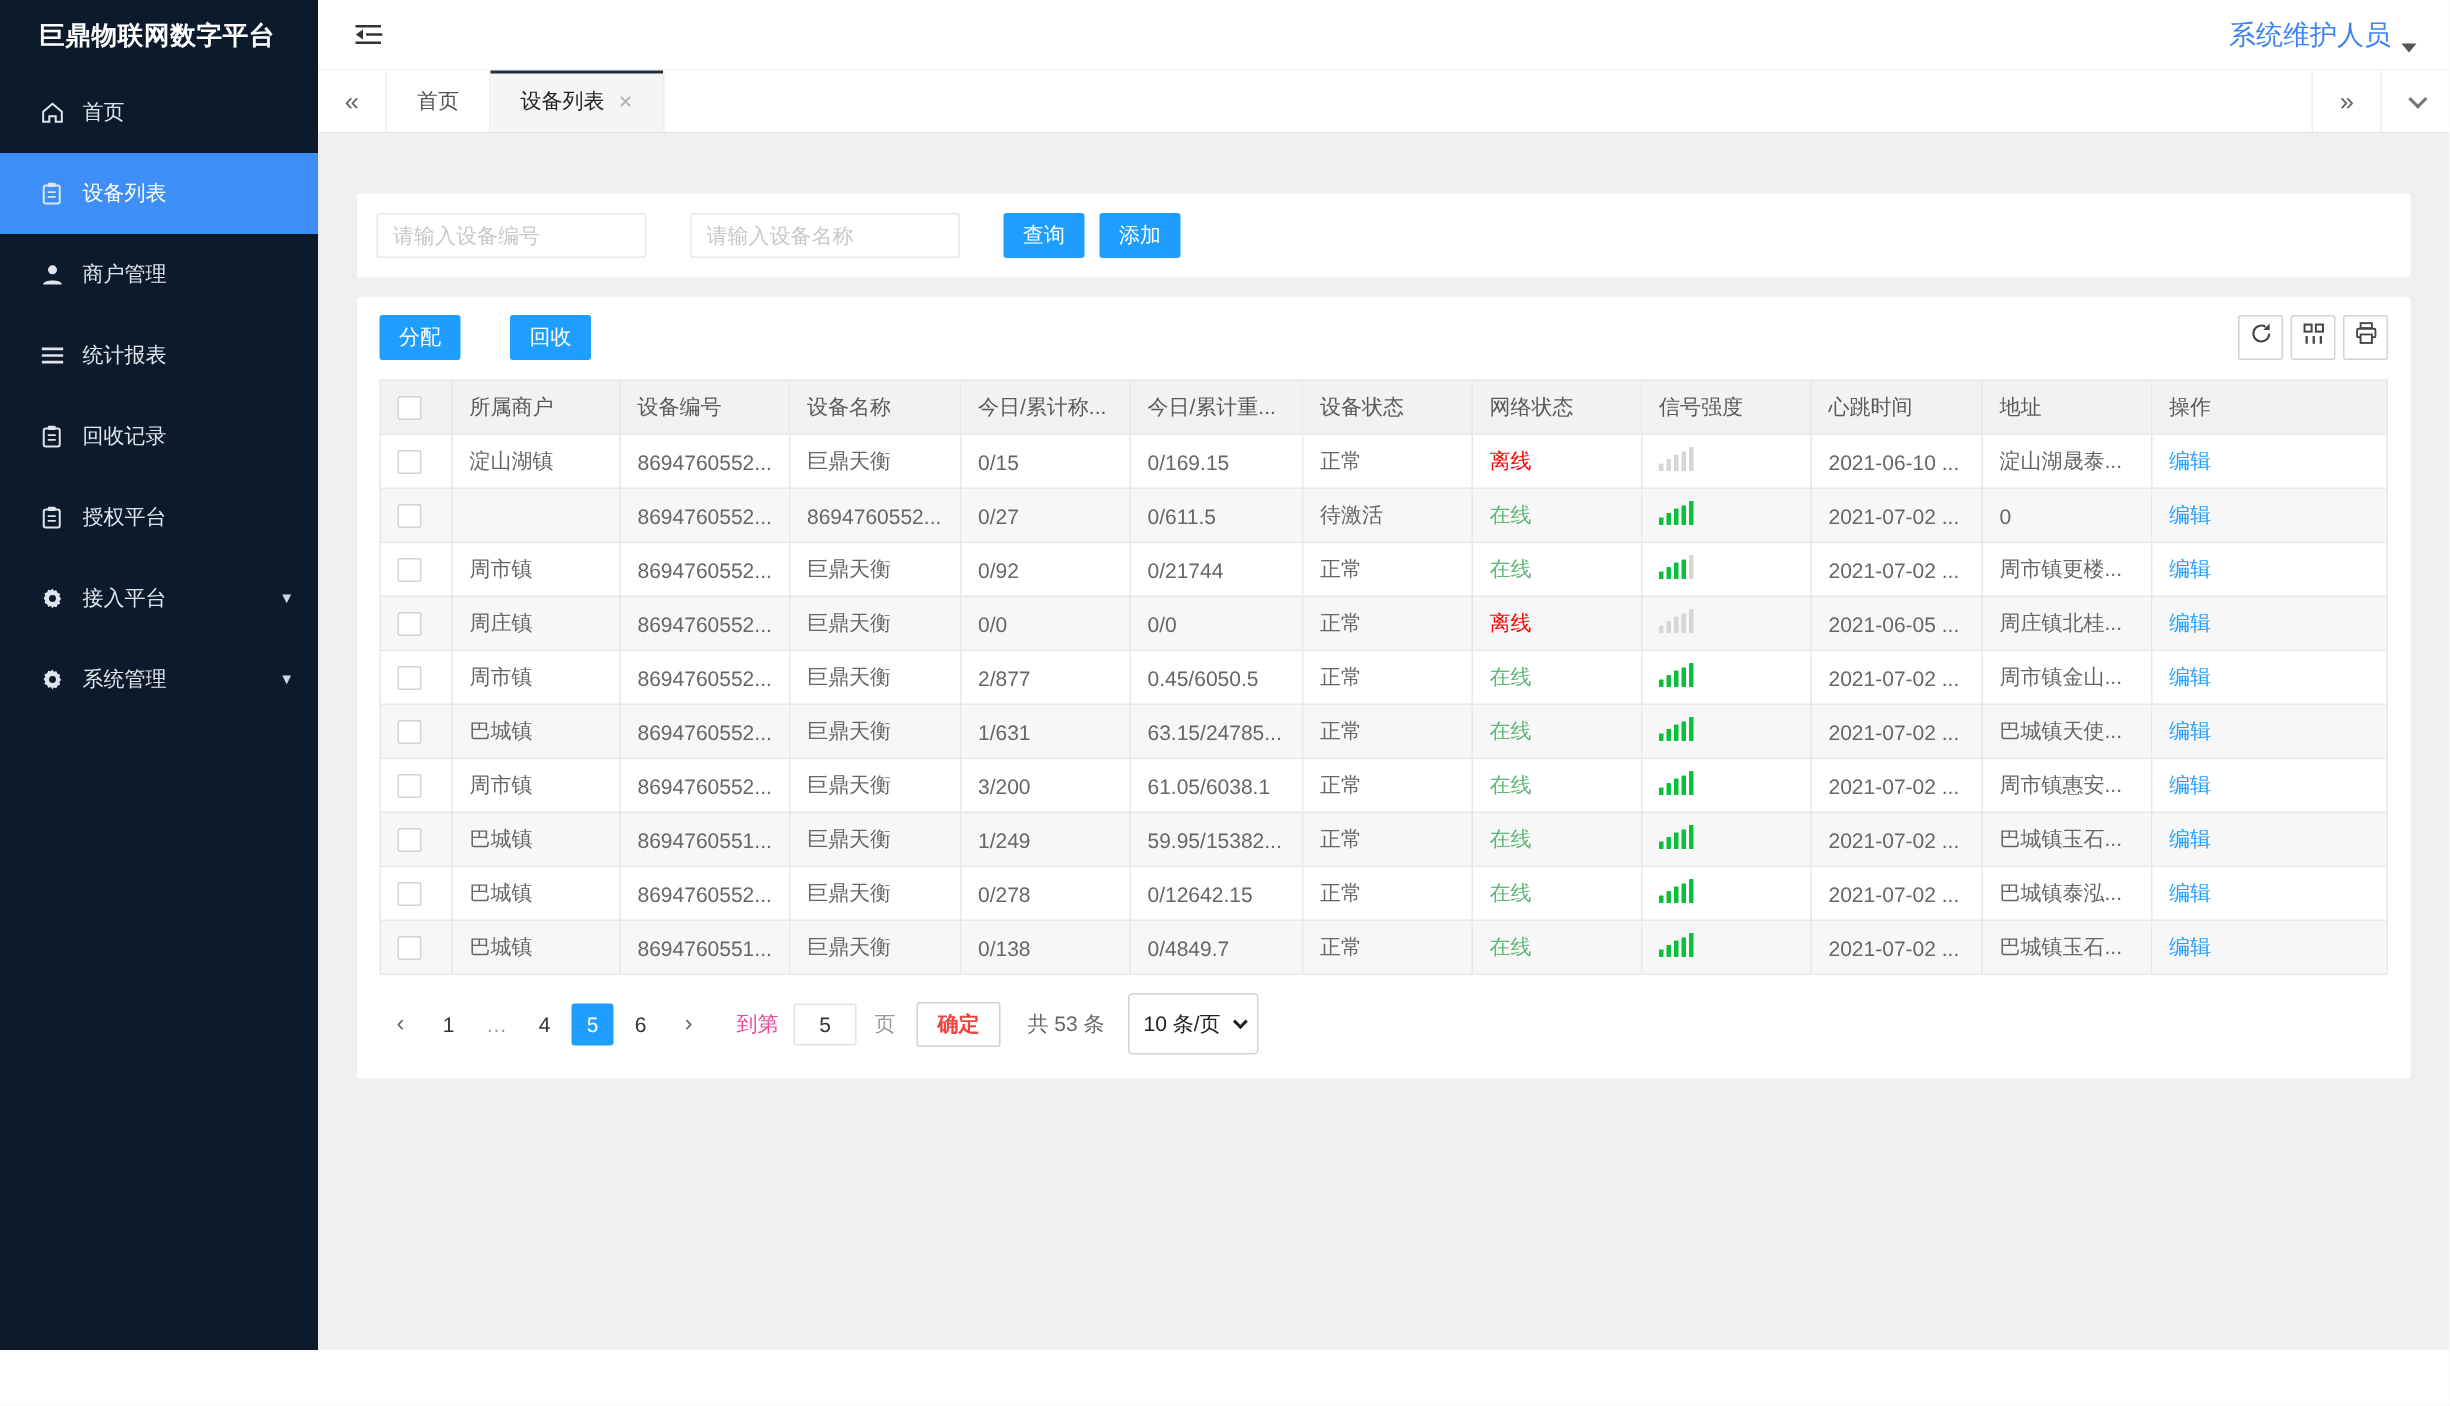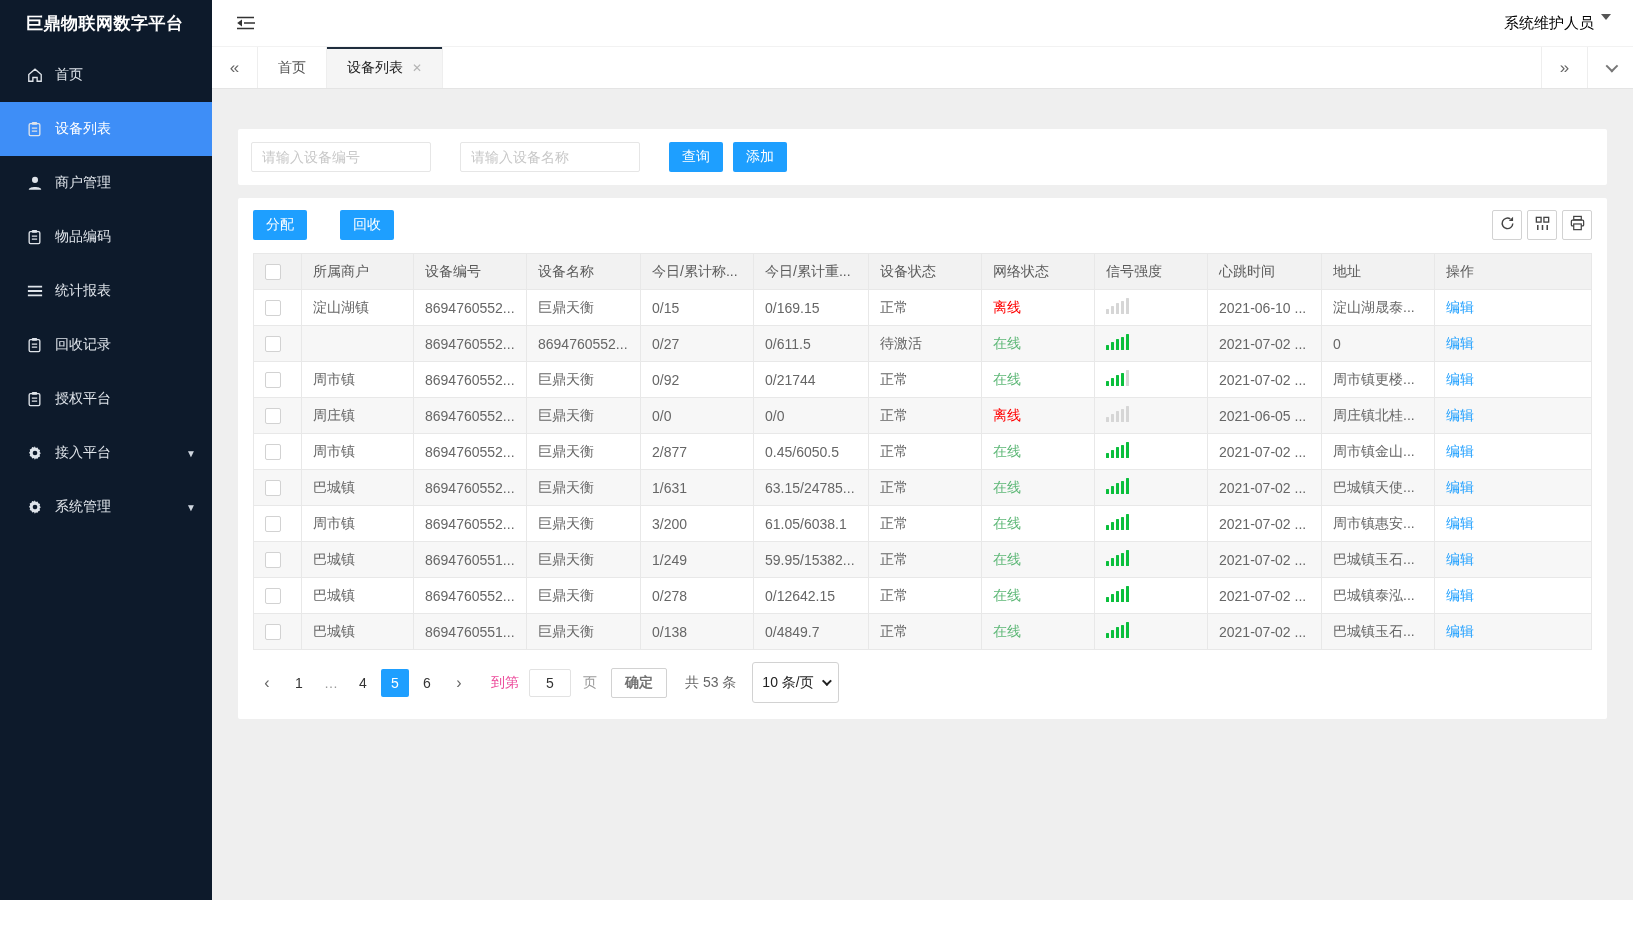--- a/index.html
+++ b/index.html
@@ -12,21 +12,21 @@
   .menu-item { height:54px; display:flex; align-items:center; padding:0 16px 0 26px; font-size:14px; color:#dfe4ea; cursor:pointer; position:relative; }
   .menu-item.active { background:var(--sidebar-active,#3E8EF7); color:#fff; }
   .menu-item .mi-icon { width:17px; height:17px; margin-right:12px; display:inline-flex; align-items:center; justify-content:center; flex:0 0 17px; }
   .menu-item .mi-icon svg { display:block; }
   .menu-item .mi-caret { margin-left:auto; font-size:10px; color:#cfd6df; }
 
   
   .main { flex:1; display:flex; flex-direction:column; min-width:0; }
   .topbar { height:47px; background:#fff; display:flex; align-items:center; padding:0 22px 0 24px; border-bottom:1px solid #f2f2f2; }
   .collapse-btn { cursor:pointer; display:inline-flex; }
-  .topbar .user { margin-left:auto; display:flex; align-items:flex-start; gap:7px; font-size:15px; color:#000000; cursor:pointer; }
+  .topbar .user { margin-left:auto; display:flex; align-items:flex-end; gap:7px; font-size:18px; color:#3b82f6; cursor:pointer; }
   .topbar .user .caret { width:0;height:0;border-left:5px solid transparent;border-right:5px solid transparent;border-top:6px solid #555; }
 
   
   .tabbar { height:42px; background:#fff; border-bottom:1px solid #e4e4e4; display:flex; align-items:stretch; }
   .tab-arrow { width:46px; display:flex; align-items:center; justify-content:center; color:#666; font-size:17px; cursor:pointer; }
   .tab-arrow.left { border-right:1px solid #eee; }
   .tab-arrow.rb { border-left:1px solid #eee; }
   .tabs { display:flex; align-items:stretch; }
   .tab { padding:0 20px; display:flex; align-items:center; gap:9px; font-size:14px; color:#555; border-right:1px solid #eee; cursor:pointer; position:relative; background:#fff; }
   .tab.active { background:#f5f5f5; color:#222; }
@@ -63,21 +63,21 @@
 
   
   .pager { display:flex; align-items:center; margin-top:12px; font-size:14px; color:#666; gap:4px; padding-bottom:2px; }
   .pg { min-width:28px; height:28px; display:inline-flex; align-items:center; justify-content:center; padding:0 6px; color:#333; cursor:pointer; border-radius:2px; }
   .pg.arrow { color:#666; font-size:16px; }
   .pg.ellipsis { color:#999; cursor:default; }
   .pg.active { background:var(--accent,#1E9FFF); color:#fff; cursor:default; }
   .goto-label { color:#ec4899; margin:0 6px 0 14px; }
   .goto-input { width:42px; height:28px; border:1px solid #e2e2e2; border-radius:2px; text-align:center; font-size:14px; color:#333; outline:none; }
   .page-word { color:#9a9a9a; margin:0 10px 0 8px; }
-  .confirm-btn { height:30px; padding:0 13px; background:#fff; border:1px solid #d2d2d2; border-radius:2px; font-size:14px; color:#737373; font-weight:bold; cursor:pointer; }
+  .confirm-btn { height:30px; padding:0 13px; background:#fff; border:1px solid #d2d2d2; border-radius:2px; font-size:14px; color:#ef4444; font-weight:bold; cursor:pointer; }
   .total { margin:0 12px 0 14px; color:#666; }
   .page-size { height:41px; border:1px solid #d2d2d2; border-radius:3px; display:inline-flex; align-items:center; padding:0 9px; gap:8px; cursor:pointer; color:#222; background:#fff; }
   .page-size .chev { width:7px; height:7px; border-right:2px solid #222; border-bottom:2px solid #222; transform:rotate(45deg) translateY(-2px); }
 
   .below-strip { height:37px; background:#fff; }
 </style>
 </head>
 <body>
 
 <div class="app">
@@ -104,30 +104,20 @@
           <span>设备列表</span>
         </div>
         <div class="menu-item">
           <span class="mi-icon">
             <svg width="16" height="16" viewBox="0 0 18 18">
               <circle cx="9" cy="5.5" r="3.4" fill="#dfe4ea"></circle>
               <path d="M2 16.5c0-4 14-4 14 0z" fill="#dfe4ea"></path>
             </svg>
           </span>
           <span>商户管理</span>
-        </div>
-        <div class="menu-item">
-          <span class="mi-icon">
-            <svg width="15" height="16" viewBox="0 0 16 18">
-              <rect x="2" y="3" width="12" height="13.5" rx="1.5" fill="none" stroke="#dfe4ea" stroke-width="1.5"></rect>
-              <rect x="5" y="1" width="6" height="3.2" rx="1" fill="#dfe4ea"></rect>
-              <path d="M5 8h6M5 11.5h6" stroke="#dfe4ea" stroke-width="1.4"></path>
-            </svg>
-          </span>
-          <span>物品编码</span>
         </div>
         <div class="menu-item">
           <span class="mi-icon">
             <svg width="16" height="14" viewBox="0 0 18 14">
               <path d="M1 2h16M1 7h16M1 12h16" stroke="#dfe4ea" stroke-width="2"></path>
             </svg>
           </span>
           <span>统计报表</span>
         </div>
         <div class="menu-item">

